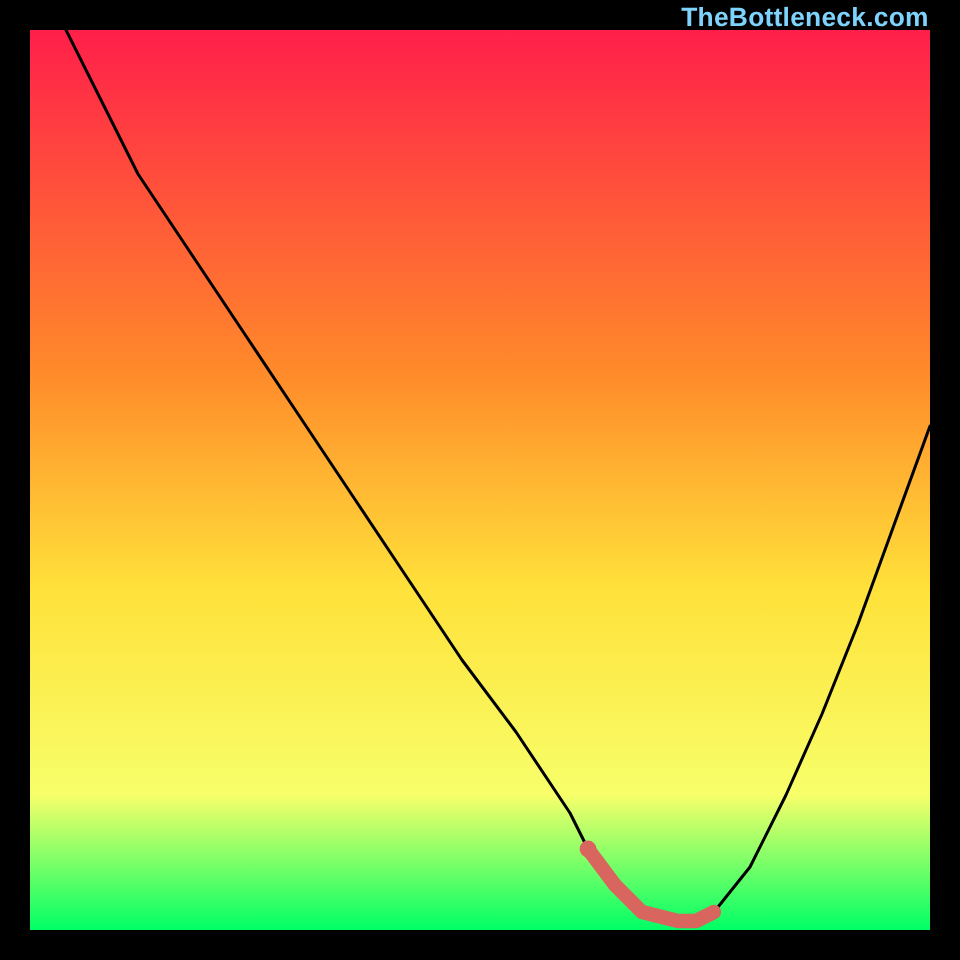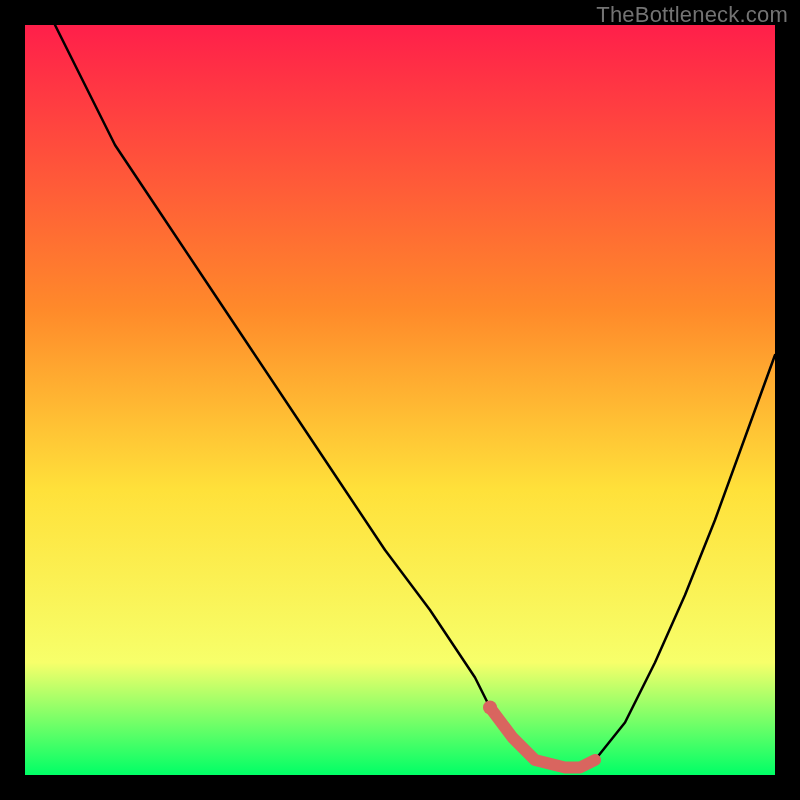--- a/index.html
+++ b/index.html
@@ -14,24 +14,24 @@
   .frame {
     position: absolute;
     left: 0; top: 0;
     width: 800px;
     height: 800px;
     background: #000;
   }
   .watermark {
     position: absolute;
     top: 2px;
-    right: 12px;
-    color: #737373;
+    right: 26px;
+    color: #7dd3fc;
     font-size: 22px;
-    font-weight: 400;
+    font-weight: 700;
     letter-spacing: 0.2px;
   }
   .plot {
     position: absolute;
     left: 25px;
     top: 25px;
     width: 750px;
     height: 750px;
   }
   .plot svg {

